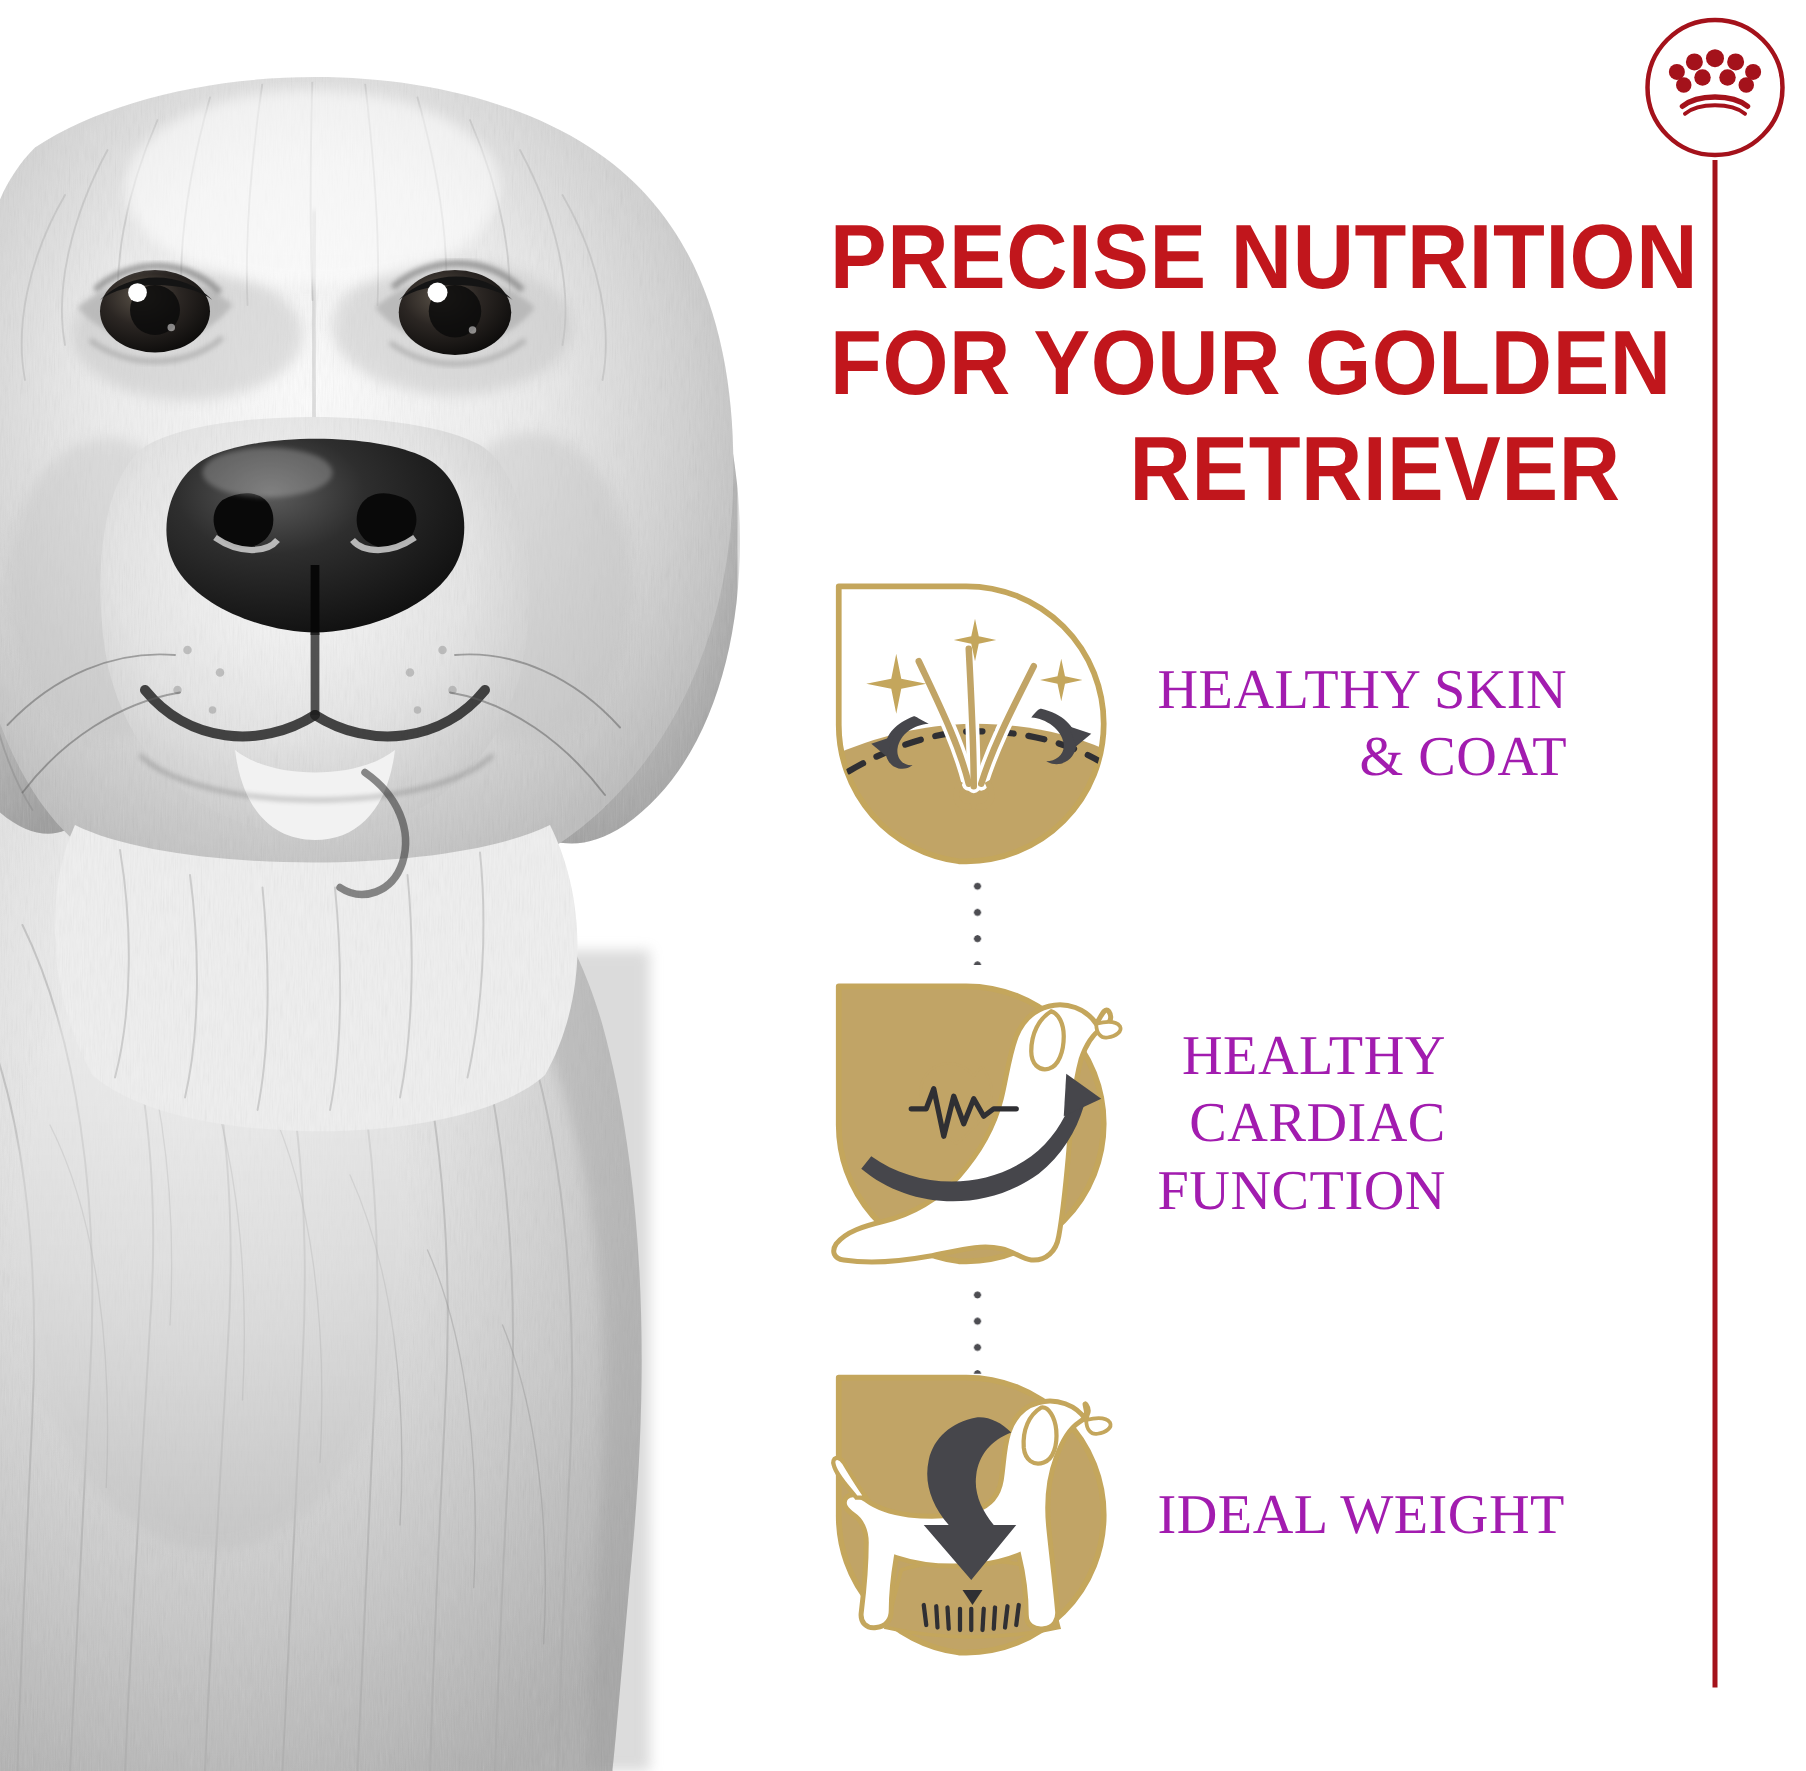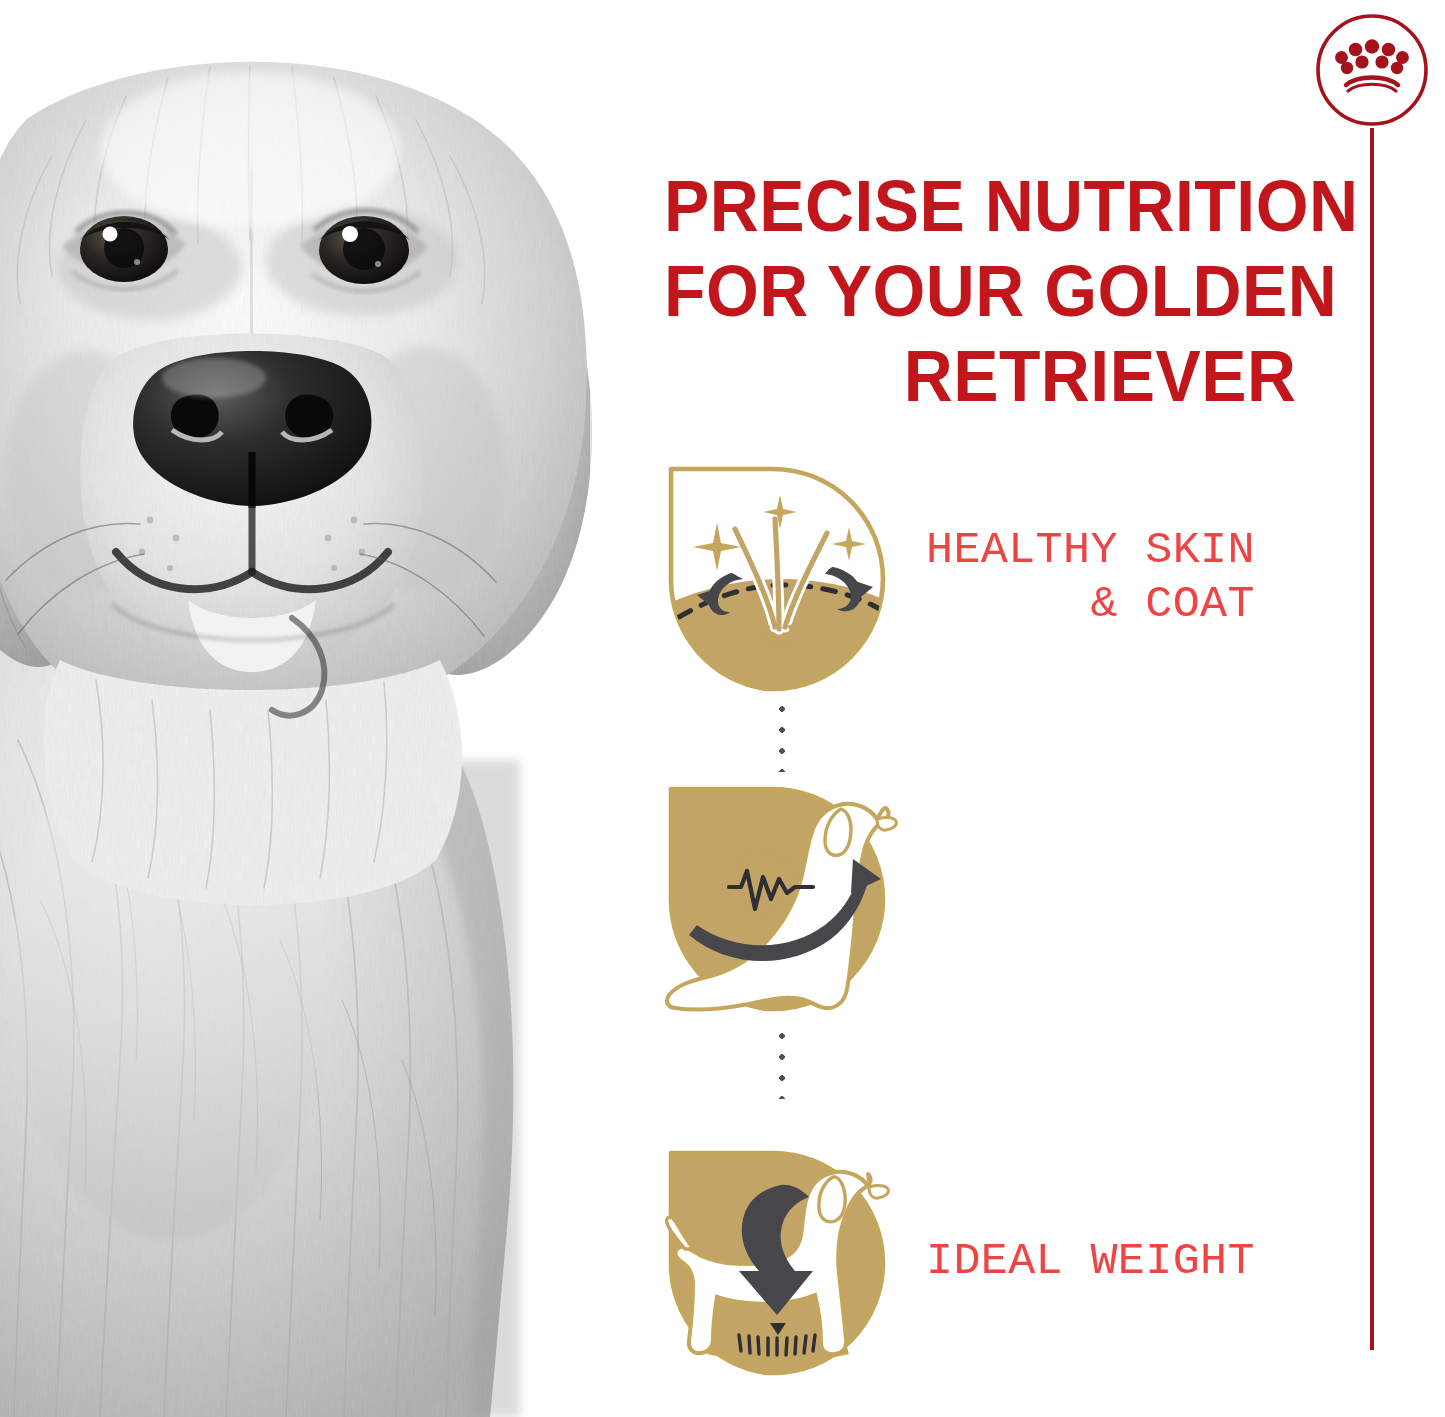--- a/index.html
+++ b/index.html
@@ -77,34 +77,34 @@
   }
   .benefit-row {
     position: absolute;
     left: 0;
     width: 720px;
     display: flex;
     align-items: center;
   }
   .benefit-row[data-row="0"] { top: 0px;   height: 245px; }
   .benefit-row[data-row="1"] { top: 320px; height: 245px; }
-  .benefit-row[data-row="2"] { top: 684px; height: 245px; }
+  .benefit-row[data-row="2"] { top: 633px; height: 245px; }
 
   .benefit-icon {
     position: relative;
     width: 245px;
     height: 245px;
     flex: 0 0 245px;
   }
   .benefit-icon svg { display: block; width: 245px; height: 245px; }
 
   .benefit-label {
     margin-left: 26px;
-    color: #ef4444;
-    font-family: Liberation Mono, monospace;
+    color: #a21caf;
+    font-family: Liberation Serif, serif;
     font-weight: normal;
     font-size: 45px;
     line-height: 54px;
     letter-spacing: 0.4px;
     text-transform: uppercase;
     white-space: pre-line;
   }
 
   
   .connector {
@@ -488,20 +488,23 @@
           <path d="M 124,86 C 114,72 92,72 84,88 C 76,104 88,122 110,140
                    C 132,122 144,104 136,88 C 130,76 132,76 124,86 Z" fill="#C1A466" stroke="#C1A466" stroke-width="2"></path>
 
           <path d="M 74,112 L 86,112 L 92,96 L 100,134 L 108,102 L 116,124 L 124,104 L 132,118 L 140,112 L 158,112" fill="none" stroke="#2F2F33" stroke-width="4.2" stroke-linejoin="round" stroke-linecap="round"></path>
 
           <path d="M 42,150 C 78,176 132,178 170,150 C 186,138 196,122 202,106
                    L 212,110 C 206,130 194,150 176,164 C 132,196 72,192 34,160 Z" fill="#46464B"></path>
           <path d="M 198,84 L 226,104 L 196,118 Z" fill="#46464B"></path>
         </svg>
       </div>
+      <div class="benefit-label">HEALTHY
+CARDIAC
+FUNCTION</div>
     </div>
 
     <div class="connector" data-gap="1"></div>
 
     <div class="benefit-row" data-row="2">
       <div class="benefit-icon">
         <svg viewBox="0 0 245 245" xmlns="http://www.w3.org/2000/svg" aria-hidden="true">
 
           <path d="M 16,14 L 118,14 A 110,110 0 0 1 118,234 L 112,234
                    A 110,110 0 0 1 16,124 Z" fill="#C1A466"></path>

